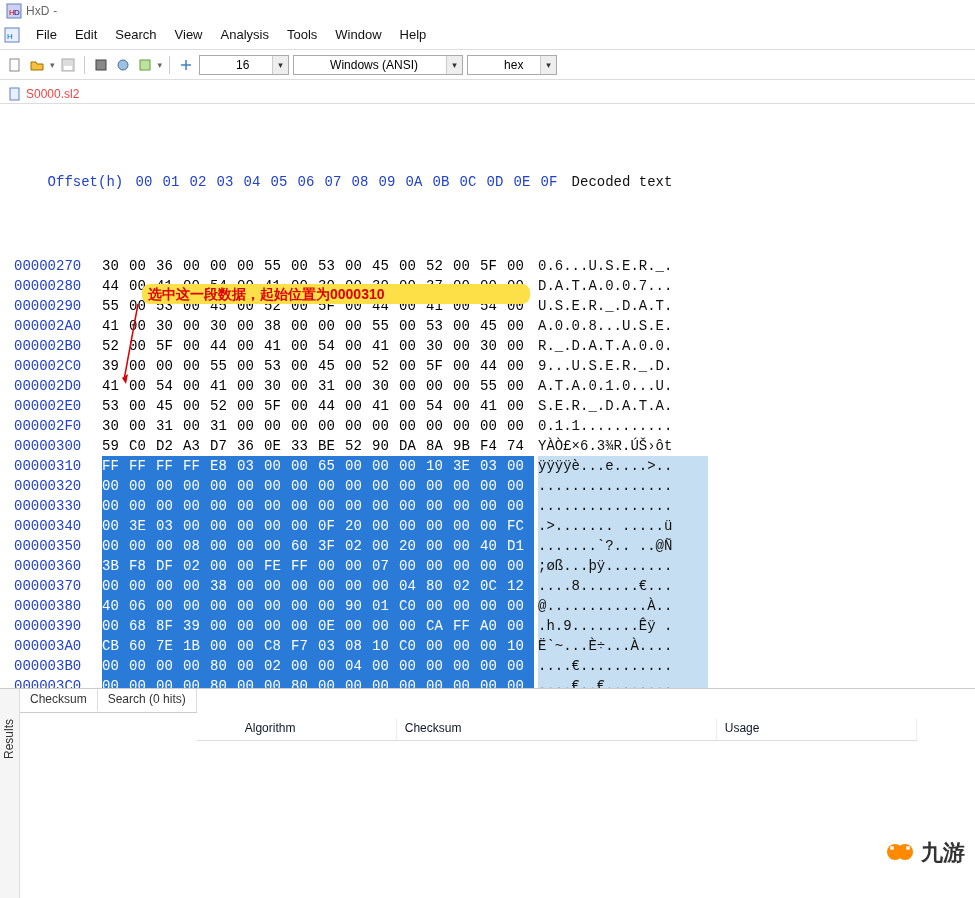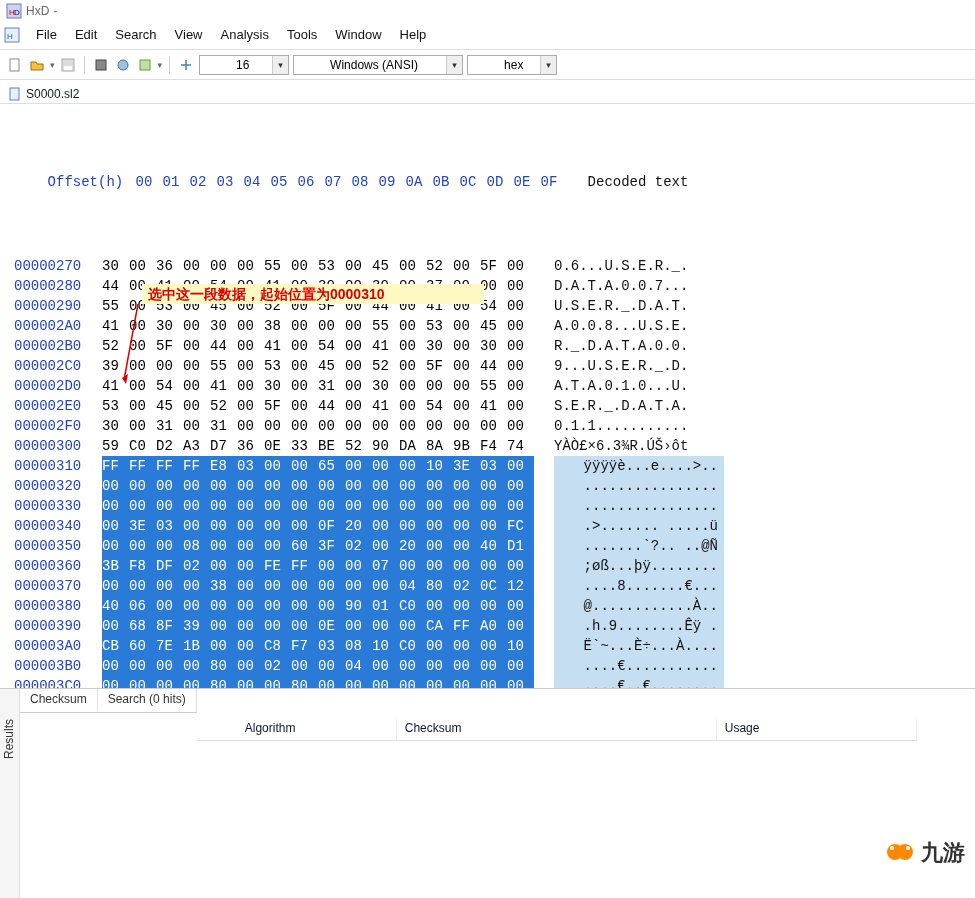--- a/index.html
+++ b/index.html
@@ -78,52 +78,53 @@
     color:#333;
   }
   .doc-tab {
     display: flex;
     align-items: center;
     padding: 4px 8px 0 8px;
     gap: 4px;
     border-bottom: 1px solid #ddd;
     height: 24px;
   }
-  .doc-tab span { color:#0f172a; font-size:12px; }
+  .doc-tab span { color:#ef4444; font-size:12px; }
   .hex-area {
     font-family: Consolas, "Courier New", monospace;
     font-size: 14px;
     line-height: 20px;
     padding: 8px 10px 4px 14px;
     white-space: pre;
     position: relative;
   }
   .hex-header { color: #2040d0; margin-bottom:4px; }
   .offset-col { color: #2040d0; display:inline-block; width:88px; }
   .hex-col { display:inline-block; }
   .hex-col span { display:inline-block; width:27px; text-align:left; }
-  .txt-col { display:inline-block; margin-left:20px; color:#111;text-align:right; }
+  .txt-col { display:inline-block; margin-left:4px; color:#111; }
   .hex-row { height:20px; }
   .sel .hex-col span { background:#2a7bd8; color:#fff; }
   .sel .txt-col { background:#c6def2; color:#111; padding-right:6px;}
   .txt-col.selpad { min-width: 170px; }
   .annotation {
     position: absolute;
     left: 142px;
     top: 180px;
-    width: 342px;
+    width: 388px;
     height: 20px;
-    background: #fef9c3;
+    background: #fde047;
     color: #d00;
     font-family: "Microsoft YaHei","SimSun",sans-serif;
     font-weight: bold;
     font-size: 14px;
     line-height: 20px;
     padding: 0 6px;
     z-index: 5;
+    border-radius: 8px;
   }
   .arrow-line {
     position: absolute;
     left: 122px;
     top: 198px;
     width: 18px;
     height: 82px;
     z-index: 4;
     pointer-events:none;
   }

